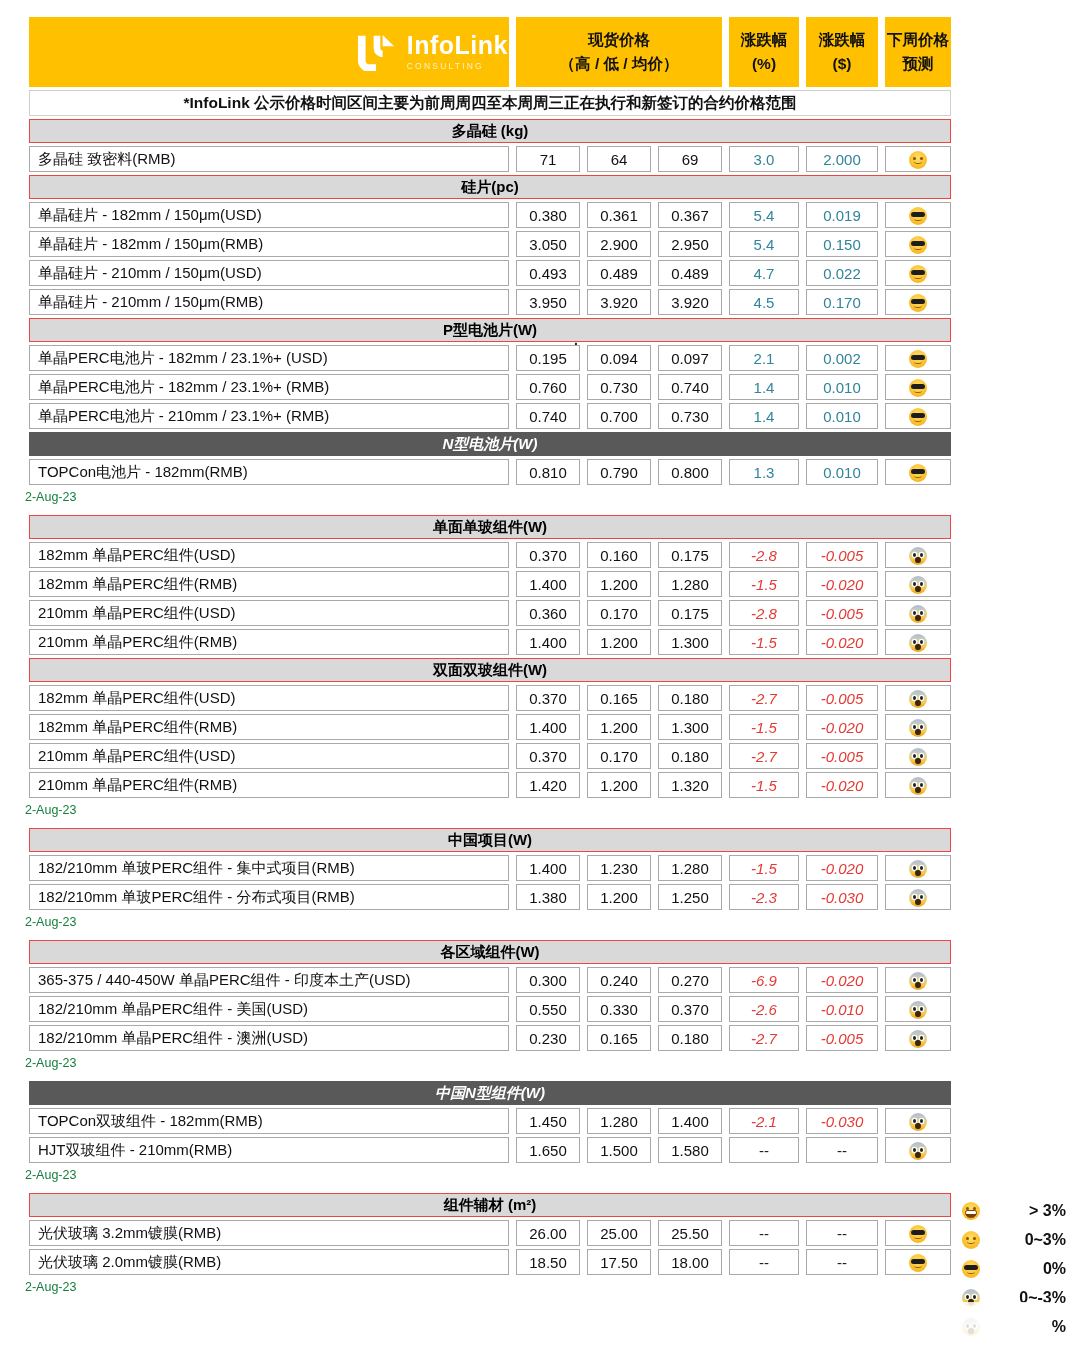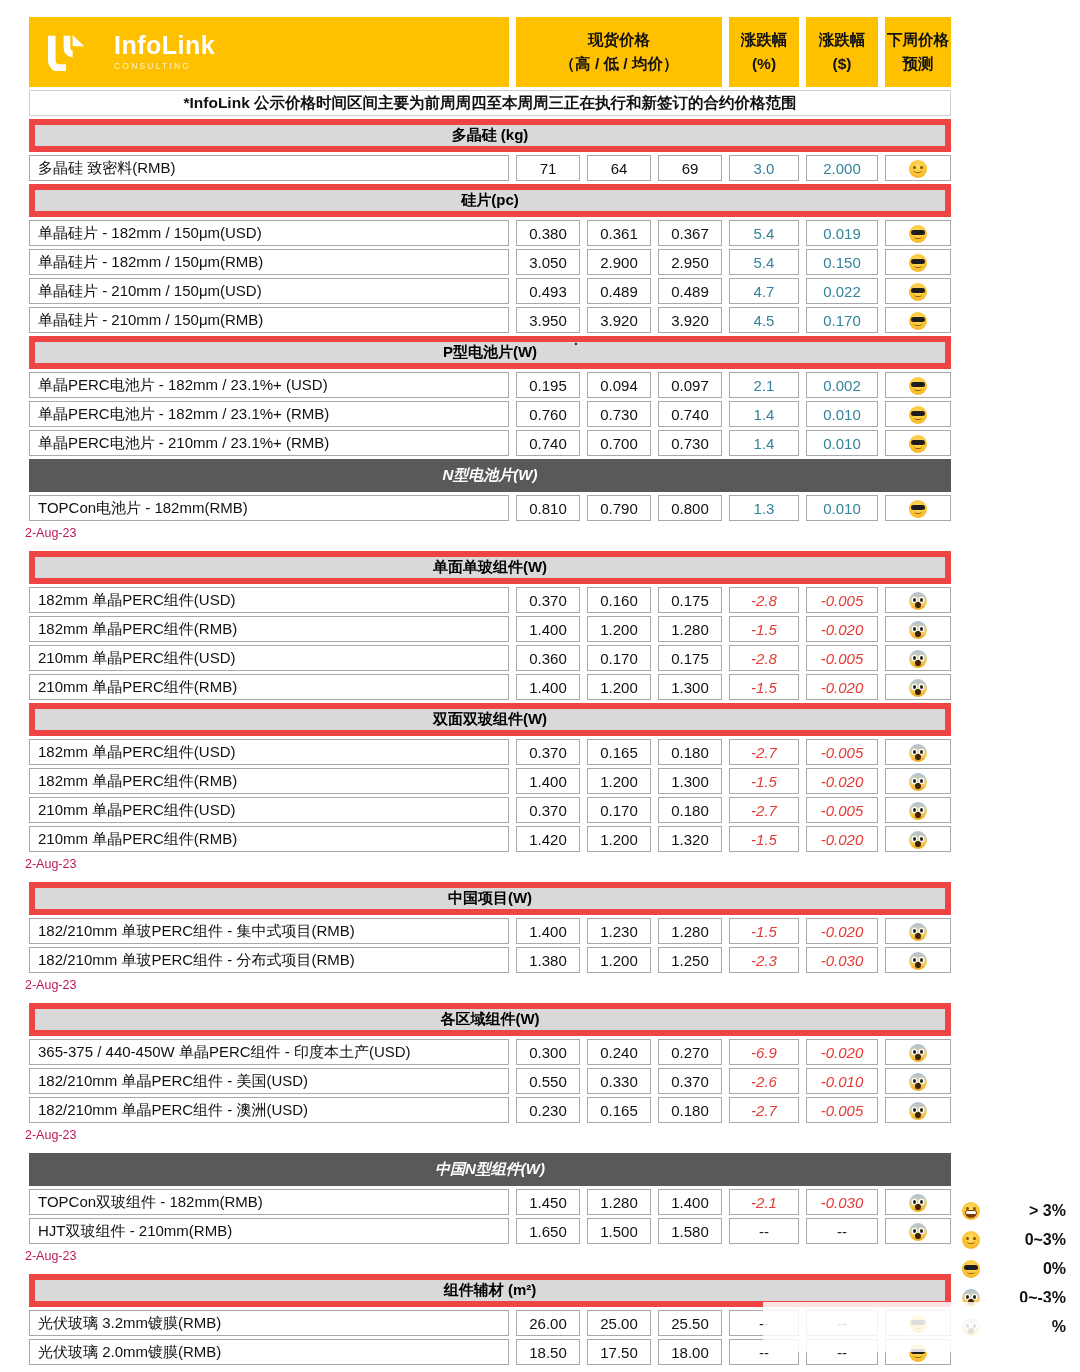--- a/index.html
+++ b/index.html
@@ -12,41 +12,41 @@
   col.col-num{width:64px;}
   col.col-pct{width:70px;}
   col.col-usd{width:72px;}
   col.col-emo{width:66px;}
   td{box-sizing:border-box;}
 
   
   .h-logo{background:#FFC000;height:70px;vertical-align:middle;padding-left:16px;}
   .h-cell{background:#FFC000;height:70px;vertical-align:middle;text-align:center;
           font-weight:bold;font-size:15.5px;line-height:1.55;color:#111;}
-  .logo{display:flex;align-items:center;gap:27px;}
+  .logo{display:flex;align-items:center;gap:10px;justify-content:flex-end;}
   .logo svg{display:block;}
   .brand{color:#fff;font-weight:bold;font-size:25px;letter-spacing:.5px;line-height:1;}
   .brand-sub{color:rgba(255,255,255,.78);font-size:8.5px;letter-spacing:2.2px;margin-top:3px;}
 
   .note-row td{height:26px;vertical-align:middle;text-align:center;font-weight:bold;
                font-size:15.5px;border:1px solid #cfcfcf;background:#fff;}
 
-  .section-td{background:#d9d9d9;border:6px solid #ef4444;height:24px;vertical-align:middle;
+  .section-td{background:#d9d9d9;border:1px solid #ef4444;height:24px;vertical-align:middle;
               text-align:center;font-weight:bold;font-size:15px;color:#000;}
   .section-td.dark{background:#595959;border-color:#595959;color:#fff;font-style:italic;}
 
   .data-row td{border:1px solid #a9a9a9;background:#fff;height:26px;vertical-align:middle;font-size:15px;}
   .c-label{text-align:left;padding-left:8px;}
   .c-num{text-align:center;}
   .pos{color:#31849b;}
   .neg{color:#e23b36;font-style:italic;}
   .dash{color:#222;}
   .c-emo{text-align:center;}
 
-  .date-label{color:#be185d;font-size:12.5px;margin:2px 0 8px 3px;}
+  .date-label{color:#15803d;font-size:12.5px;margin:2px 0 8px 3px;}
 
   
   .emo{position:relative;display:inline-block;width:18px;height:18px;border-radius:50%;vertical-align:middle;
        background:radial-gradient(circle at 50% 38%, #ffdf6e 0%, #fcc230 55%, #eda61f 100%);}
   .emo::before,.emo::after{content:"";position:absolute;}
   .e-smile::before{width:3px;height:3.4px;background:#8a5a00;border-radius:50%;left:4px;top:6px;
        box-shadow:7px 0 0 #8a5a00;}
   .e-smile::after{width:8px;height:4.5px;border-bottom:1.8px solid #8a5a00;border-radius:50%;left:4.5px;top:7.5px;}
   .e-grin::before{width:3px;height:3.4px;background:#8a5a00;border-radius:50%;left:4px;top:5px;
        box-shadow:7px 0 0 #8a5a00;}

